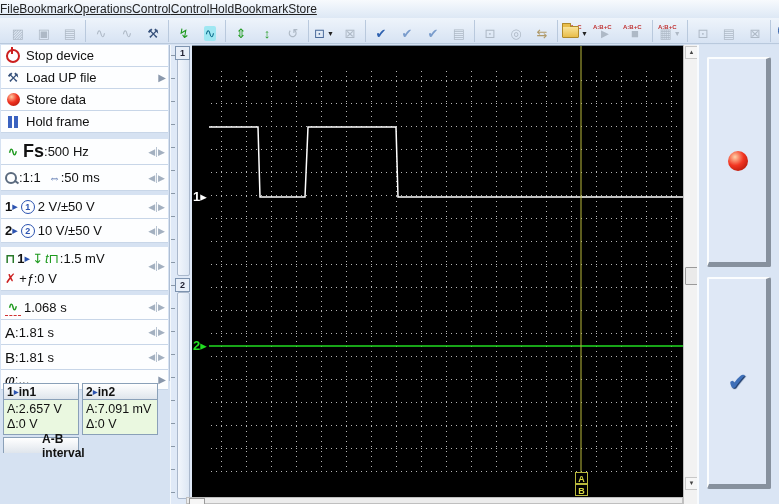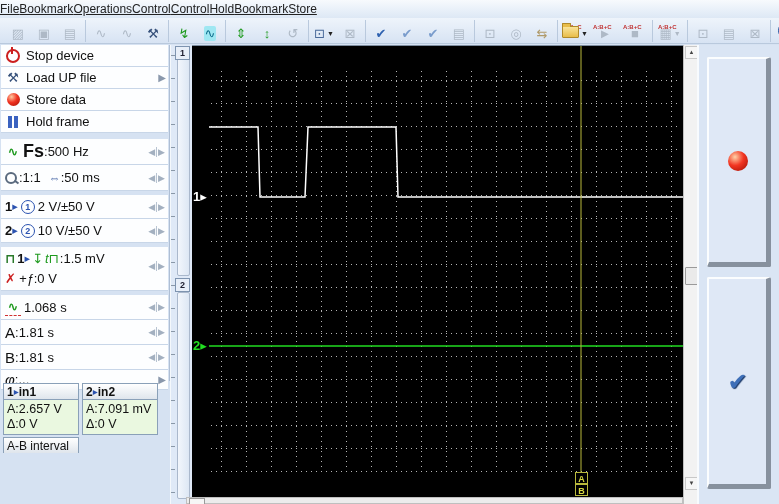--- a/index.html
+++ b/index.html
@@ -396,21 +396,21 @@
           <i class="arr">▸</i>
           <span>in2</span>
       </div>
       <div class="mbody">
         <div>A:7.091 mV</div>
         <div>Δ:0 V</div>
       </div>
     </div>
     <div class="mbox" style="left:3px;top:392px;">
       <div class="mhead">
-        <span style="font-weight:normal;">A-B interval</span>
+        <span style="font-weight:bold;margin-left:35px;">A-B interval</span>
       </div>
     </div>
   </div>
 
   <div class="lstrip">
     <div class="ticks"></div>
     <div class="strack" style="top:13px;height:216px;"></div>
     <div class="strack" style="top:247px;height:205px;"></div>
     <div class="scale-label" style="top:1px;" id="scale1">1</div>
     <div class="scale-label" style="top:233px;" id="scale2">2</div>

